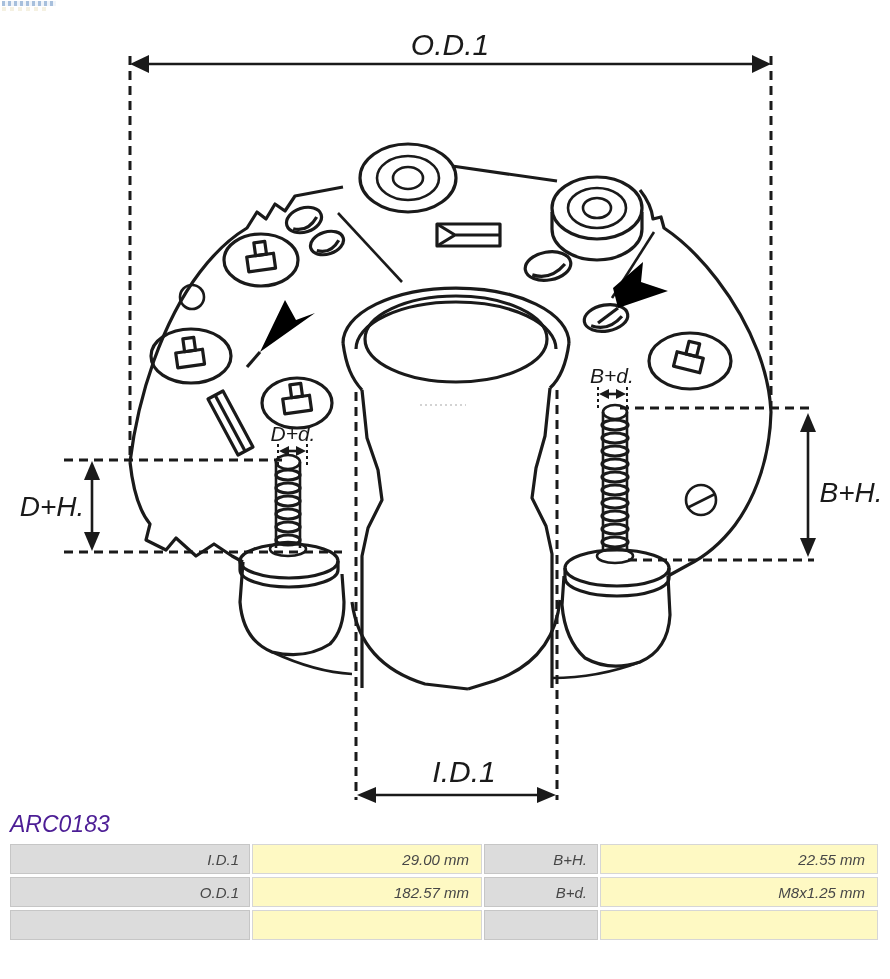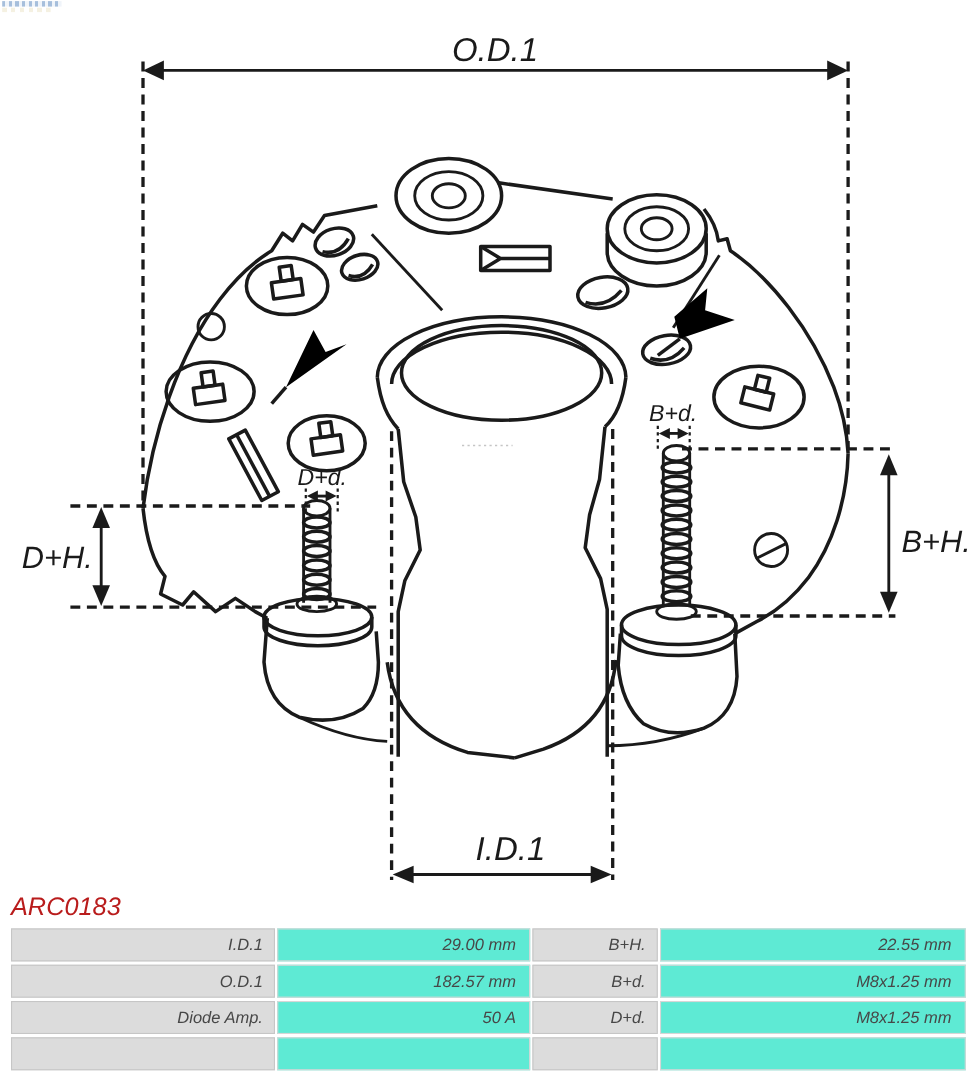--- a/index.html
+++ b/index.html
@@ -14,27 +14,27 @@
     fill:none;stroke:#1a1a1a;stroke-width:3.2;stroke-linejoin:round;}
   svg.drawing .thin{stroke-width:2.6;}
   svg.drawing .dash{stroke-width:3;stroke-dasharray:9 6;stroke-linecap:butt;}
   svg.drawing .dot{stroke-width:2;stroke-dasharray:3 3;}
   svg.drawing .faint{stroke:#c5c5c5;stroke-width:1.5;stroke-dasharray:2 3;}
   svg.drawing .ah{fill:#1a1a1a;stroke:none;}
   svg.drawing text{fill:#1a1a1a;stroke:none;font-family:"Liberation Sans",sans-serif;}
   .dimlabel-big{font-size:30px;}
   .dimlabel-mid{font-size:28px;}
   .dimlabel-small{font-size:21px;}
-  .part-number{position:absolute;left:10px;top:811px;font-size:23px;color:#b91c1c;}
+  .part-number{position:absolute;left:10px;top:811px;font-size:23px;color:#4c1d95;}
   table.spec{position:absolute;left:8px;top:841px;width:872px;border-collapse:separate;
     border-spacing:2px 3px;table-layout:fixed;}
   table.spec td{height:28px;font-size:15px;color:#474747;text-align:right;
     padding:0 10px 0 0;white-space:nowrap;overflow:hidden;vertical-align:middle;}
   table.spec td.lbl{background:#dcdcdc;border:1px solid #c6c6c6;}
-  table.spec td.val{background:#5eead4;border:1px solid #d6d6d6;padding-right:12px;}
+  table.spec td.val{background:#fef9c3;border:1px solid #d6d6d6;padding-right:12px;}
 </style>
 </head>
 <body>
 
 <div class="stage">
   <div class="logo-strip"></div>
   <div class="logo-strip2"></div>
 
   <svg class="drawing" width="890" height="810" viewBox="0 0 890 810">
 
@@ -257,26 +257,20 @@
         <td class="lbl">B+H.</td>
         <td class="val">22.55 mm</td>
       </tr>
       <tr>
         <td class="lbl">O.D.1</td>
         <td class="val">182.57 mm</td>
         <td class="lbl">B+d.</td>
         <td class="val">M8x1.25 mm</td>
       </tr>
       <tr>
-        <td class="lbl">Diode Amp.</td>
-        <td class="val">50 A</td>
-        <td class="lbl">D+d.</td>
-        <td class="val">M8x1.25 mm</td>
-      </tr>
-      <tr>
         <td class="lbl"></td>
         <td class="val"></td>
         <td class="lbl"></td>
         <td class="val"></td>
       </tr>
     </tbody>
   </table>
 </div>
 
 </body></html>

